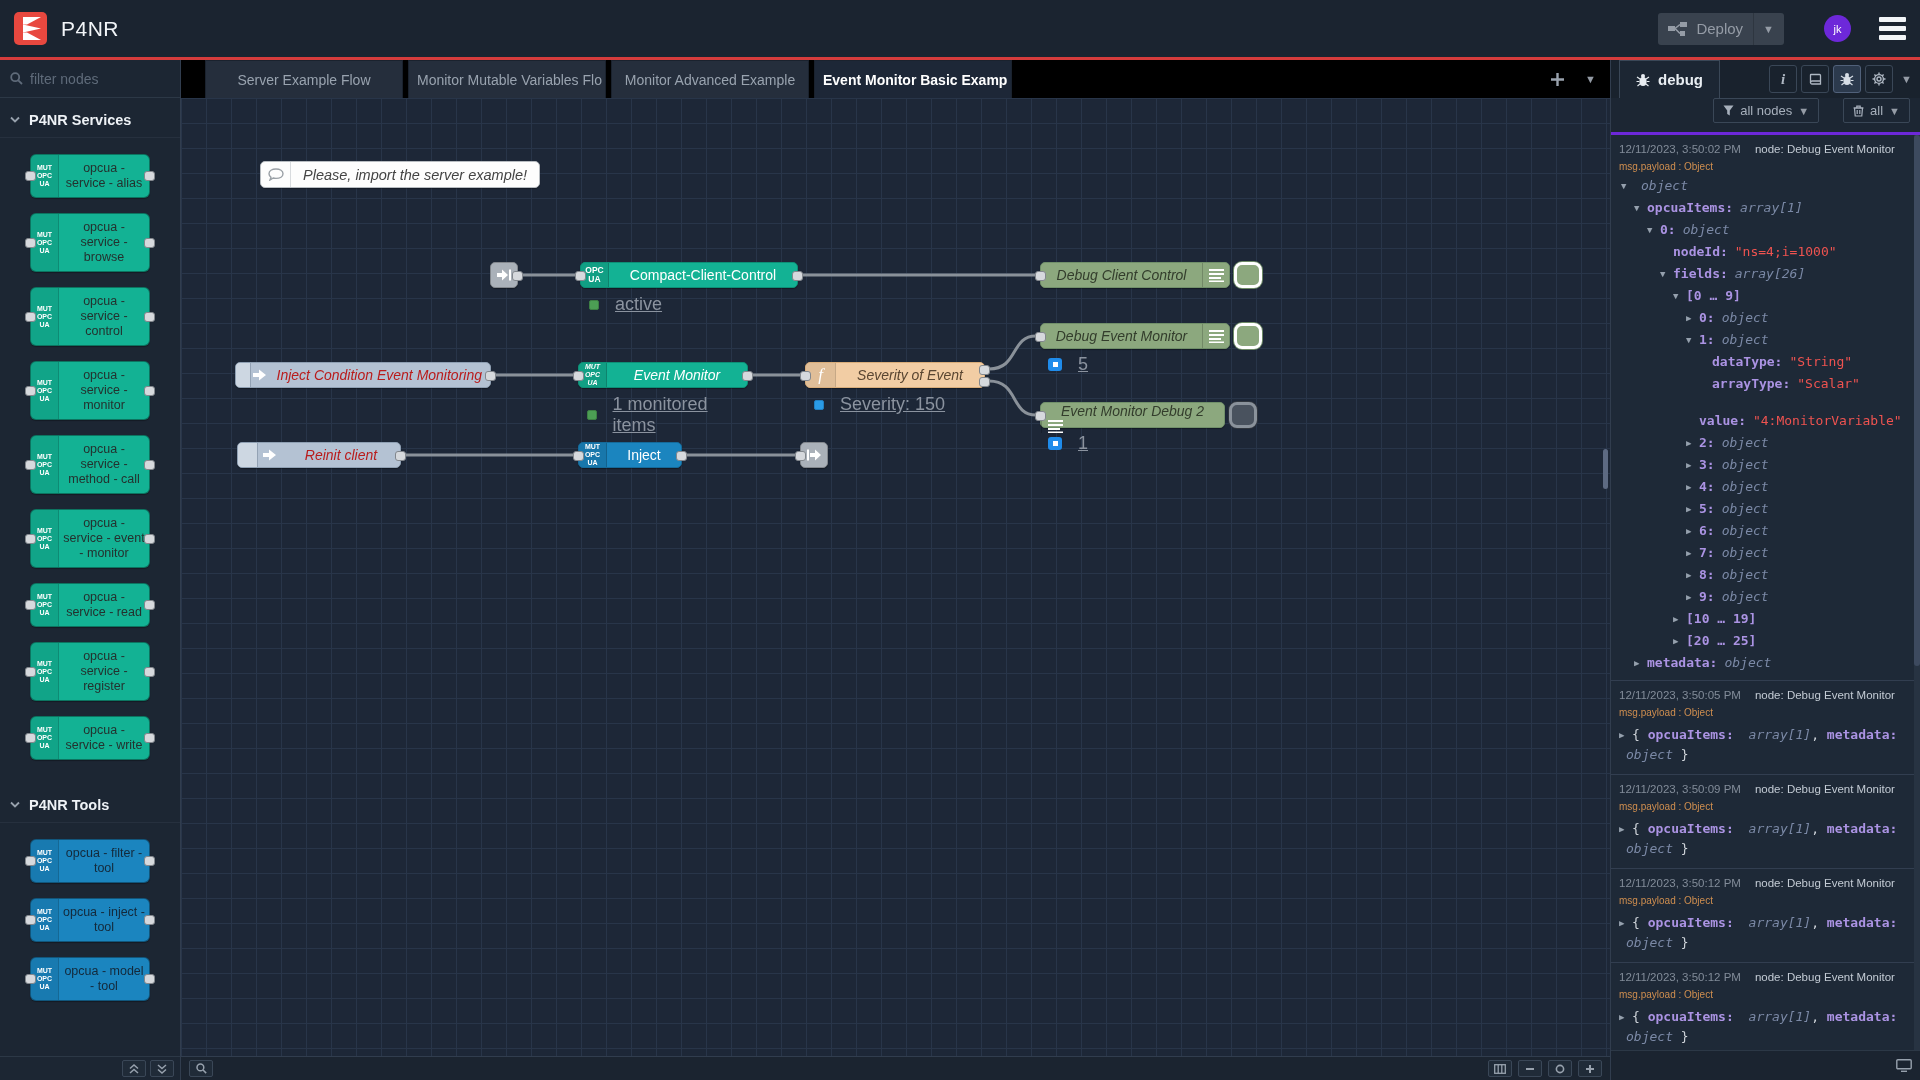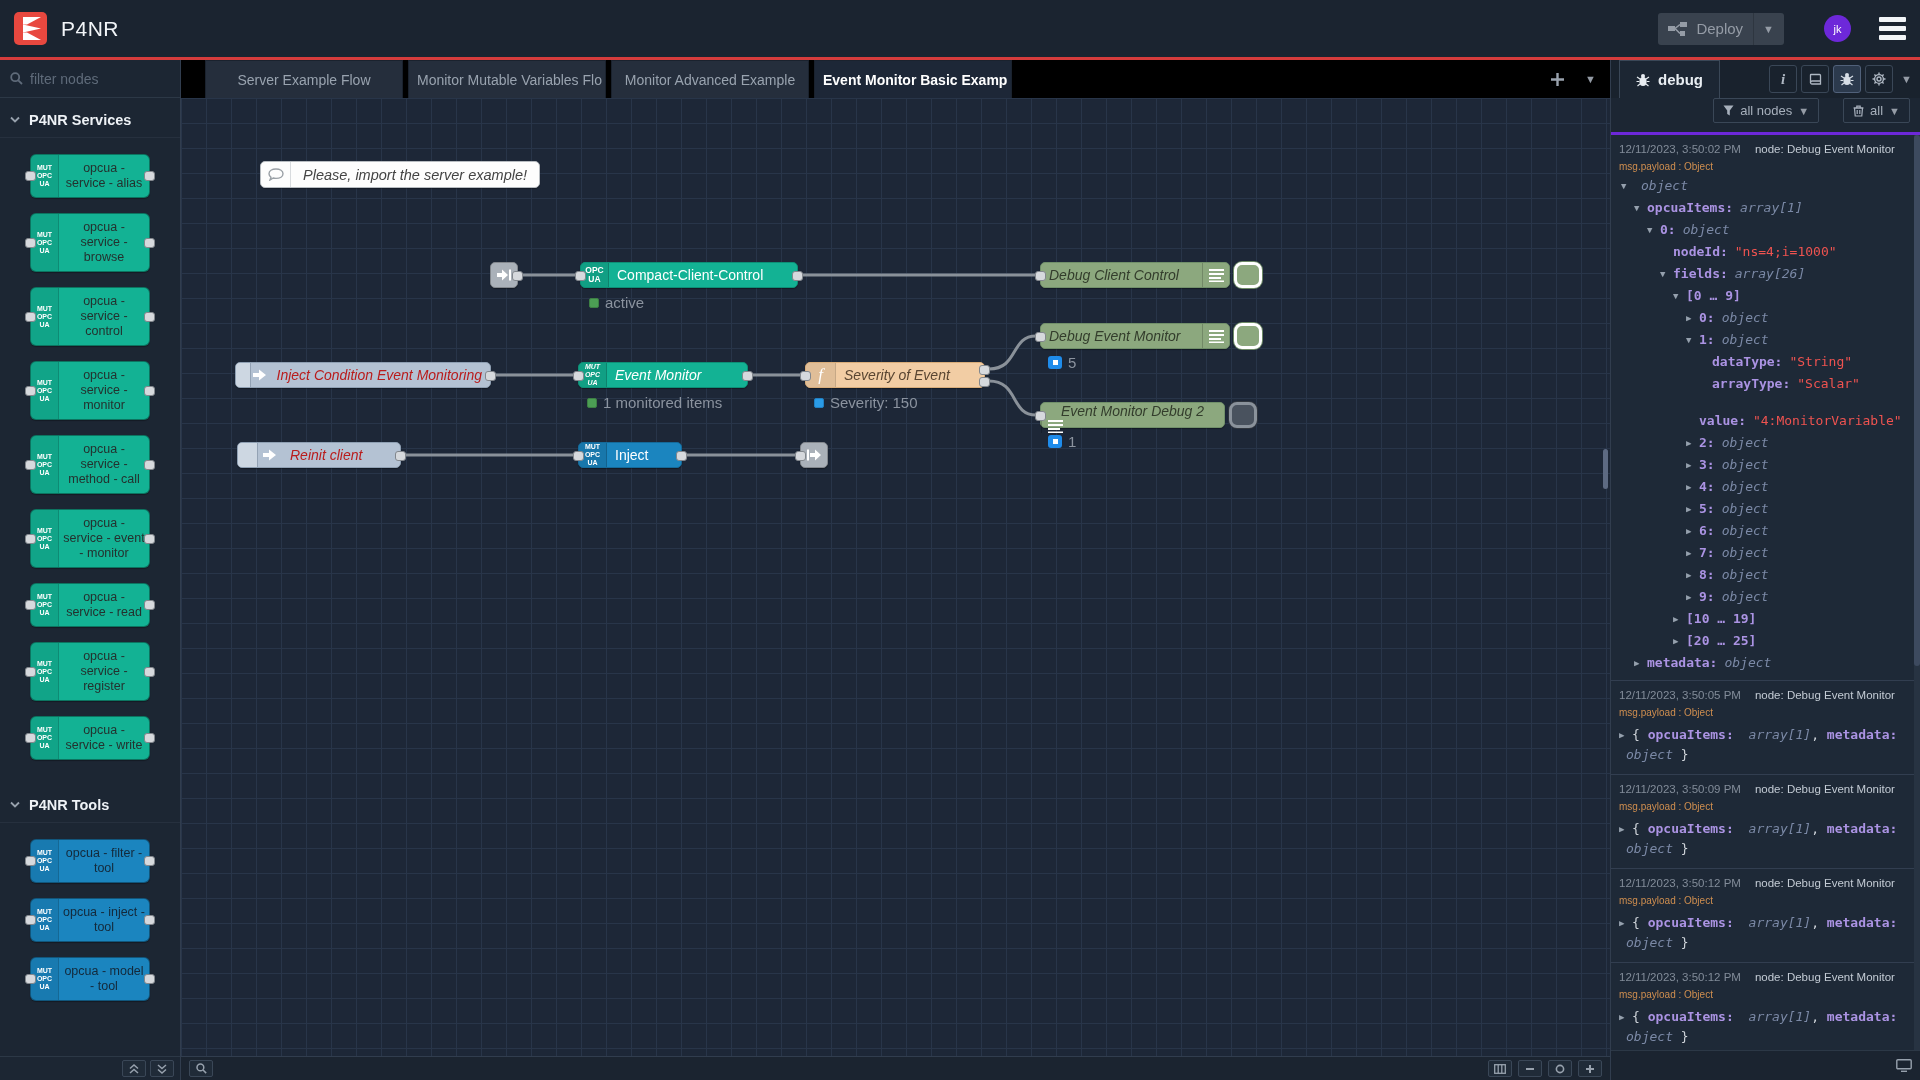--- a/index.html
+++ b/index.html
@@ -76,36 +76,36 @@
   .n-teal { background:#13b294; border:1px solid #0d8f76; color:#fff; }
   .n-blue { background:#1b85bf; border:1px solid #156a9a; color:#fff; }
   .n-debug { background:#8ca87e; border:1px solid #71906a; color:#333d2c; }
   .n-inject { background:#b4c2d3; border:1px solid #8fa0b3; color:#b91c1c; }
   .n-func { background:#f2cda4; border:1px solid #d9ad7a; color:#5a4632; }
   .n-link { background:#aab1b9; border:1px solid #82878d; color:#fff; justify-content:center; }
   .cbadge { align-self:stretch; width:28px; background:rgba(0,0,0,.1); border-right:1px solid rgba(0,0,0,.18);
     border-radius:4px 0 0 4px; color:#fff; font-weight:bold; font-size:7px; line-height:8px;
     display:flex; align-items:center; justify-content:center; text-align:center; padding:1px; }
   .cbadge.big { font-size:8.5px; line-height:9px; }
-  .clabel { flex:1; padding:0 8px; white-space:nowrap; }
+  .clabel { flex:1; text-align:center; padding:0 8px; white-space:nowrap; }
   .inj-btn { align-self:stretch; width:20px; background:#cdd7e2; border-right:1px solid #93a2b4; border-radius:4px 0 0 4px; }
   .inj-arrow { width:24px; display:flex; justify-content:center; }
   .dbg-rows { align-self:stretch; width:27px; border-left:1px solid rgba(0,0,0,.18);
     display:flex; align-items:center; justify-content:center; }
   .dbg-toggle { position:absolute; right:-33px; top:-1px; width:28px; height:26px; border-radius:8px;
     border:3px solid #ffffff; background:#8ca87e; box-shadow:0 0 0 1px #6d8a66; }
   .dbg-toggle.off { border-color:#8a929b; background:#49525e; box-shadow:0 0 0 1px #30363e; }
   .f-icon { align-self:stretch; width:30px; background:rgba(0,0,0,.07); border-right:1px solid rgba(0,0,0,.12);
     border-radius:4px 0 0 4px; color:#fff; font-family:"Liberation Serif",serif; font-style:italic;
     font-size:17px; display:flex; align-items:center; justify-content:center; }
   .comment { position:absolute; height:27px; background:#fdfdfd; border:1px solid #b7bcc1; border-radius:5px;
     display:flex; align-items:center; color:#444; font-style:italic; font-size:14.5px; box-shadow:0 1px 1px rgba(0,0,0,.3);}
   .cmt-icon { align-self:stretch; width:30px; border-right:1px solid #d8dbde; display:flex; align-items:center; justify-content:center; color:#9aa0a6; }
   .cmt-label { padding:0 12px; white-space:nowrap; }
-  .nstatus { position:absolute; display:flex; align-items:center; gap:6px; font-size:15px; color:#8b939f; font-style:normal;}
+  .nstatus { position:absolute; display:flex; align-items:center; gap:16px; font-size:18px; color:#8b939f; font-style:normal;text-decoration:underline;}
   .sq { width:10px; height:10px; border-radius:2px; }
   .sq.green { background:#4c9e54; border:1px solid #3d7f44; }
   .sq.blue  { background:#2a9be6; border:1px solid #2180c2; }
   .cntbadge { width:14px; height:13px; border-radius:3px; background:#1f8ceb; display:flex; align-items:center; justify-content:center; }
   .cntbadge i { display:block; width:5px; height:5px; background:#fff; }
   .vscroll { position:absolute; right:2px; width:5px; height:40px; border-radius:3px; background:#5d6a82; }
 
   #canvas-footer { height:24px; background:#1b2430; border-top:1px solid #313d4e;
     display:flex; align-items:center; padding:0 8px; gap:6px; flex:0 0 24px; }
   .cf-spacer { flex:1; }

